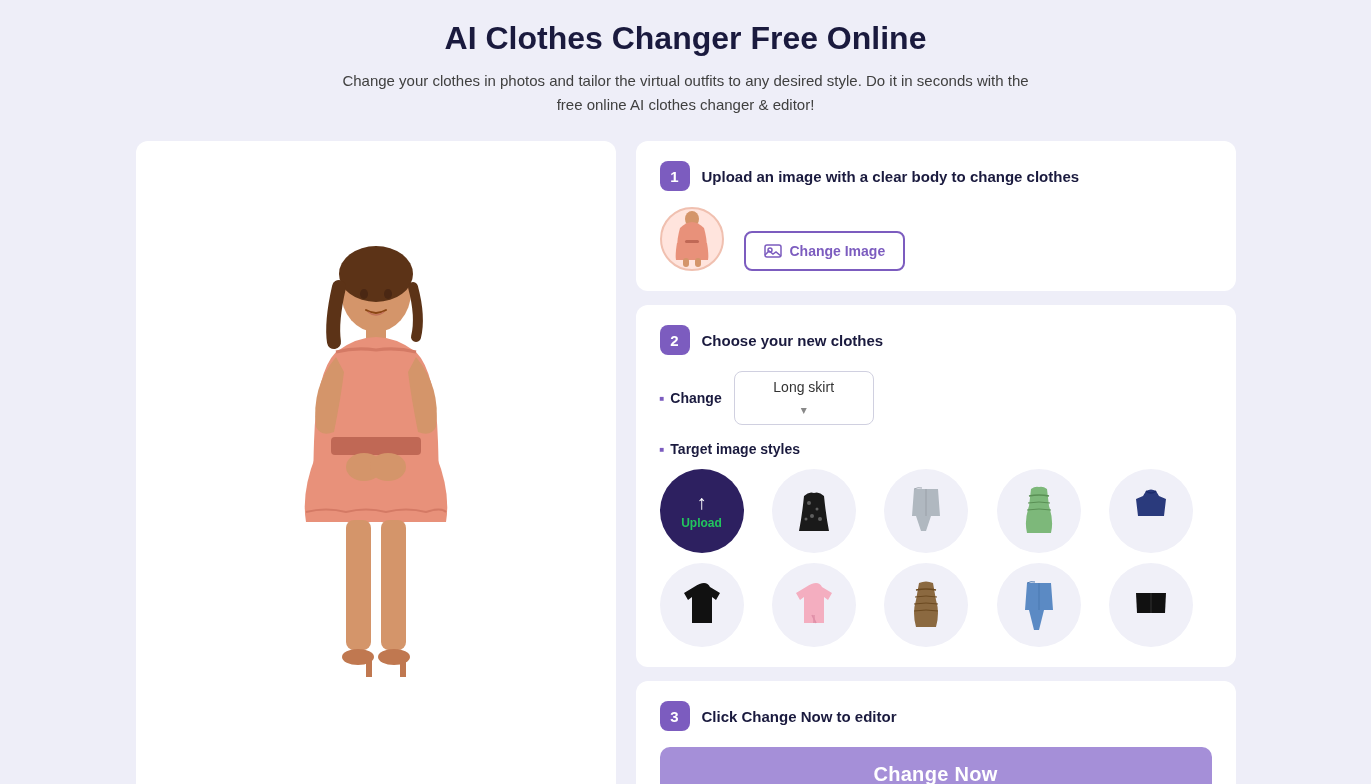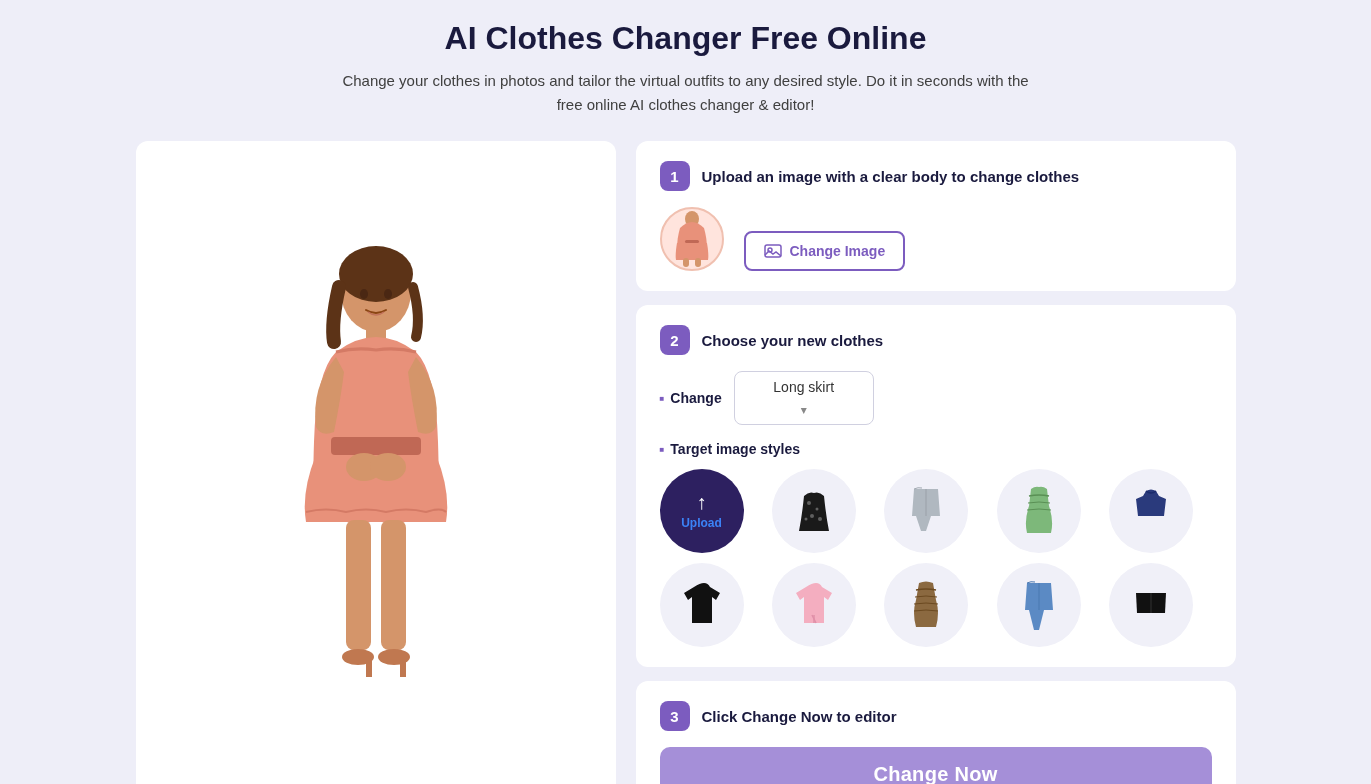--- a/index.html
+++ b/index.html
@@ -200,21 +200,21 @@
       gap: 4px;
       color: white;
     }
     .upload-arrow {
       font-size: 20px;
       line-height: 1;
     }
     .upload-text {
       font-size: 12px;
       font-weight: 600;
-      color: #3b82f6;
+      color: #22c55e;
     }
 
     
     .change-now-btn {
       width: 100%;
       background: #a58fd8;
       color: white;
       font-size: 20px;
       font-weight: 700;
       border: none;

